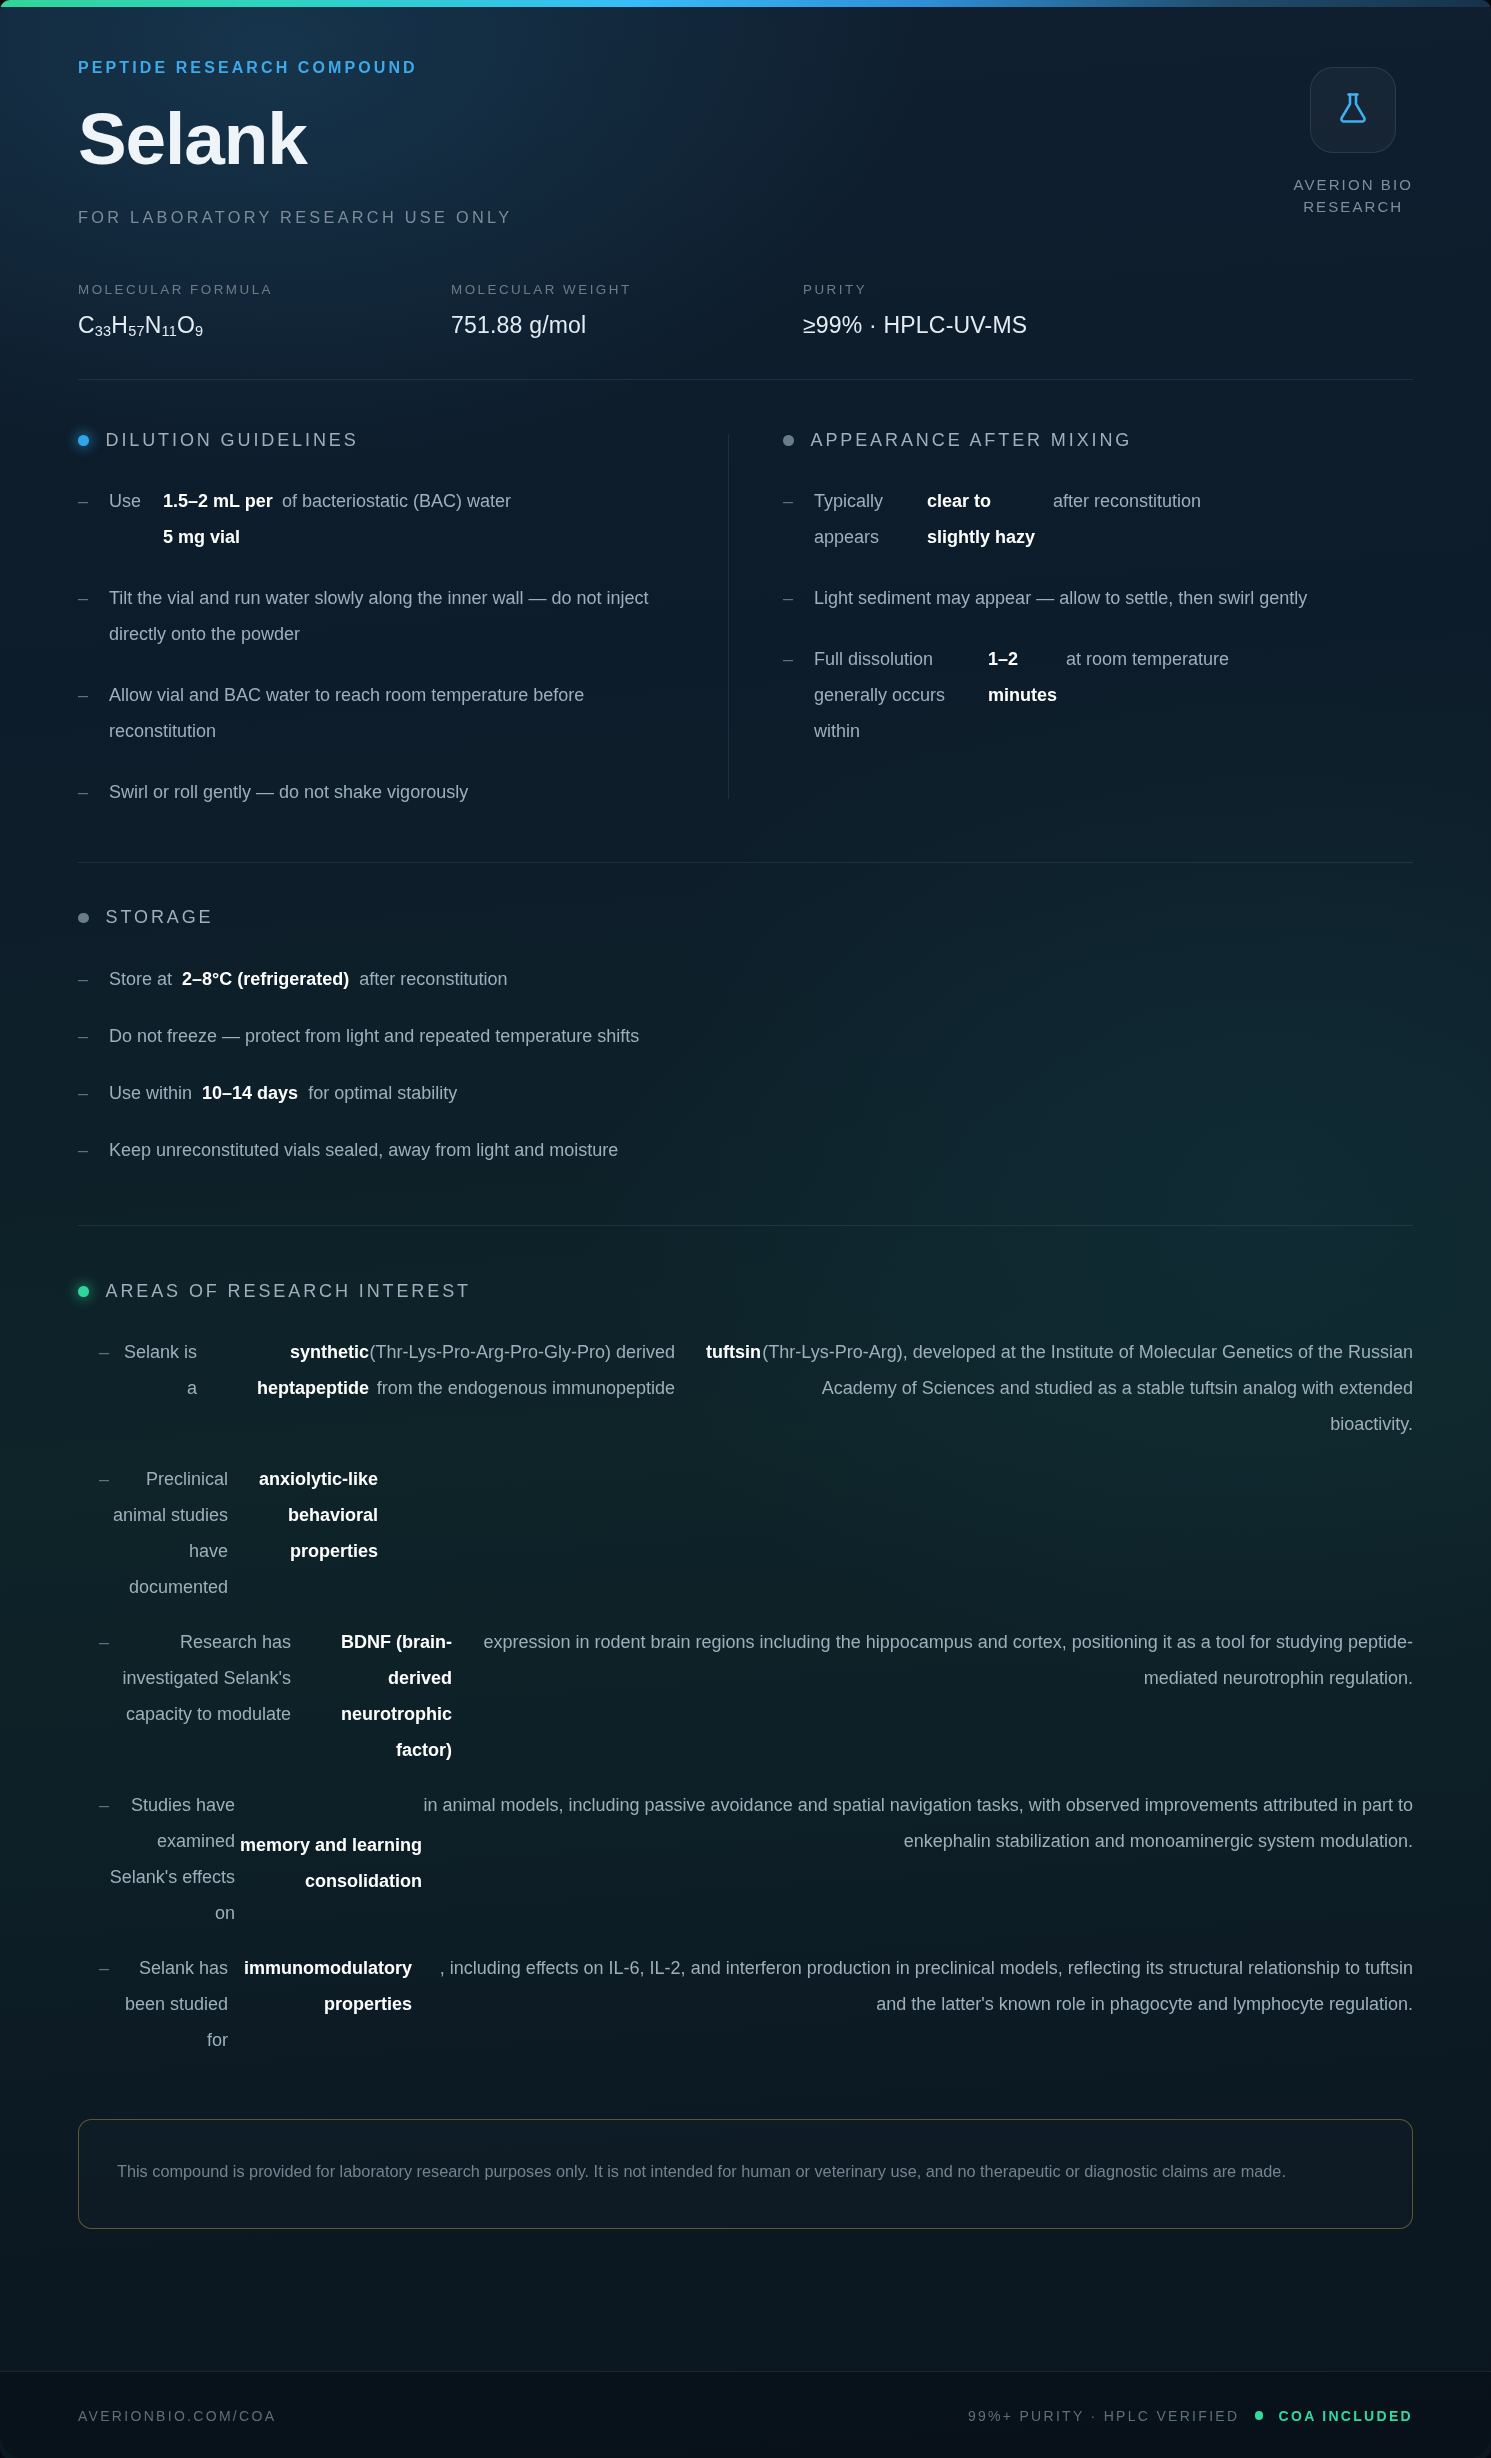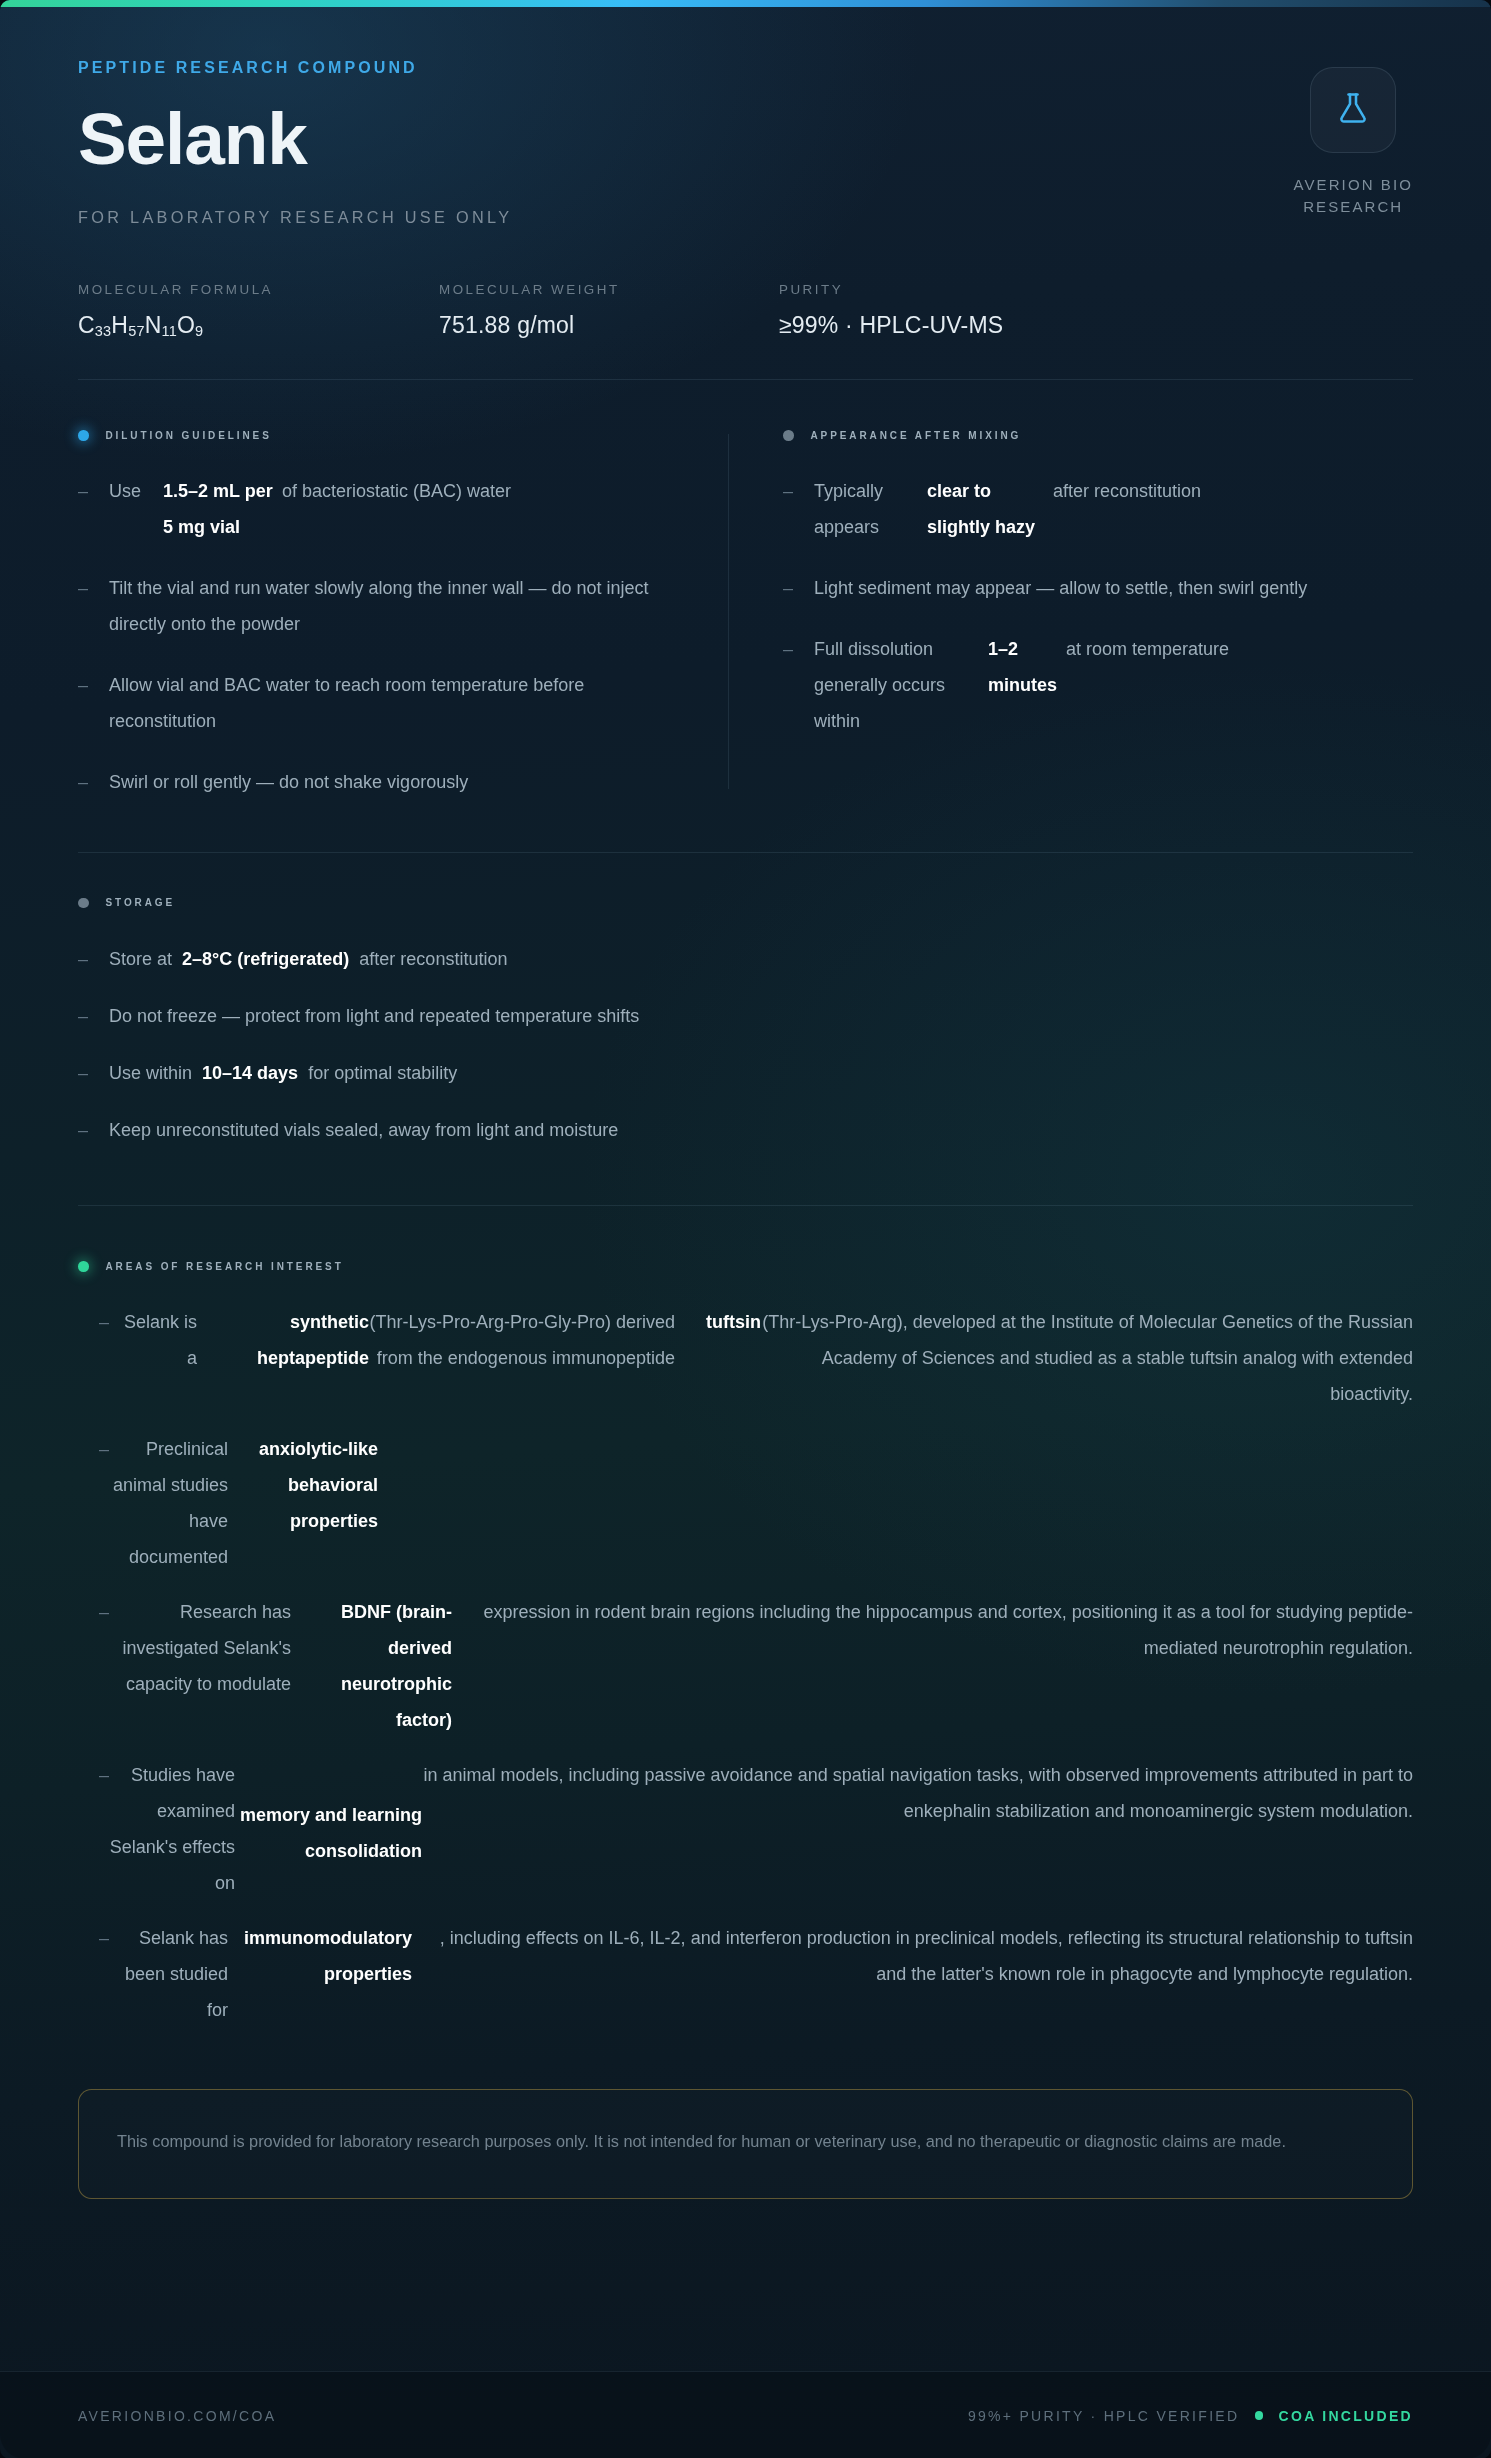--- a/index.html
+++ b/index.html
@@ -81,21 +81,21 @@
     color: #7e8e9b;
     text-transform: uppercase;
     font-weight: 400;
     max-width: 153px;
   }
 
   
   .specs-wrap { padding: 55px 78px 0 78px; }
   .specs {
     display: flex;
-    gap: 0;
+    gap: 12px;
     padding-bottom: 40px;
     border-bottom: 1px solid rgba(140,175,200,0.13);
   }
   .spec { padding-right: 57px; }
   .spec:nth-child(1) { width: 304px; }
   .spec:nth-child(2) { width: 283px; }
   .spec-label {
     font-size: 13.4px;
     letter-spacing: 2.5px;
     color: #6c7c89;
@@ -124,25 +124,25 @@
     display: flex;
     align-items: center;
     gap: 17px;
     margin-bottom: 32.5px;
   }
   .dot { width: 10.5px; height: 10.5px; border-radius: 50%; flex: none; }
   .dot.blue  { background: #2da7e8; box-shadow: 0 0 11.5px 2.9px rgba(45,167,232,0.45); }
   .dot.grey  { background: #6b7c89; }
   .dot.green { background: #2fd69a; box-shadow: 0 0 11.5px 2.9px rgba(47,214,154,0.40); }
   .sec-title {
-    font-size: 10px;
+    font-size: 18px;
     letter-spacing: 2.9px;
     color: #9fb0bc;
     text-transform: uppercase;
-    font-weight: 700;
+    font-weight: 400;
   }
 
   .bullets { display: block; }
   .bullet {
     display: flex;
     align-items: flex-start;
     margin-bottom: 25px;
   }
   .bullet:last-child { margin-bottom: 0; }
   .dash {

